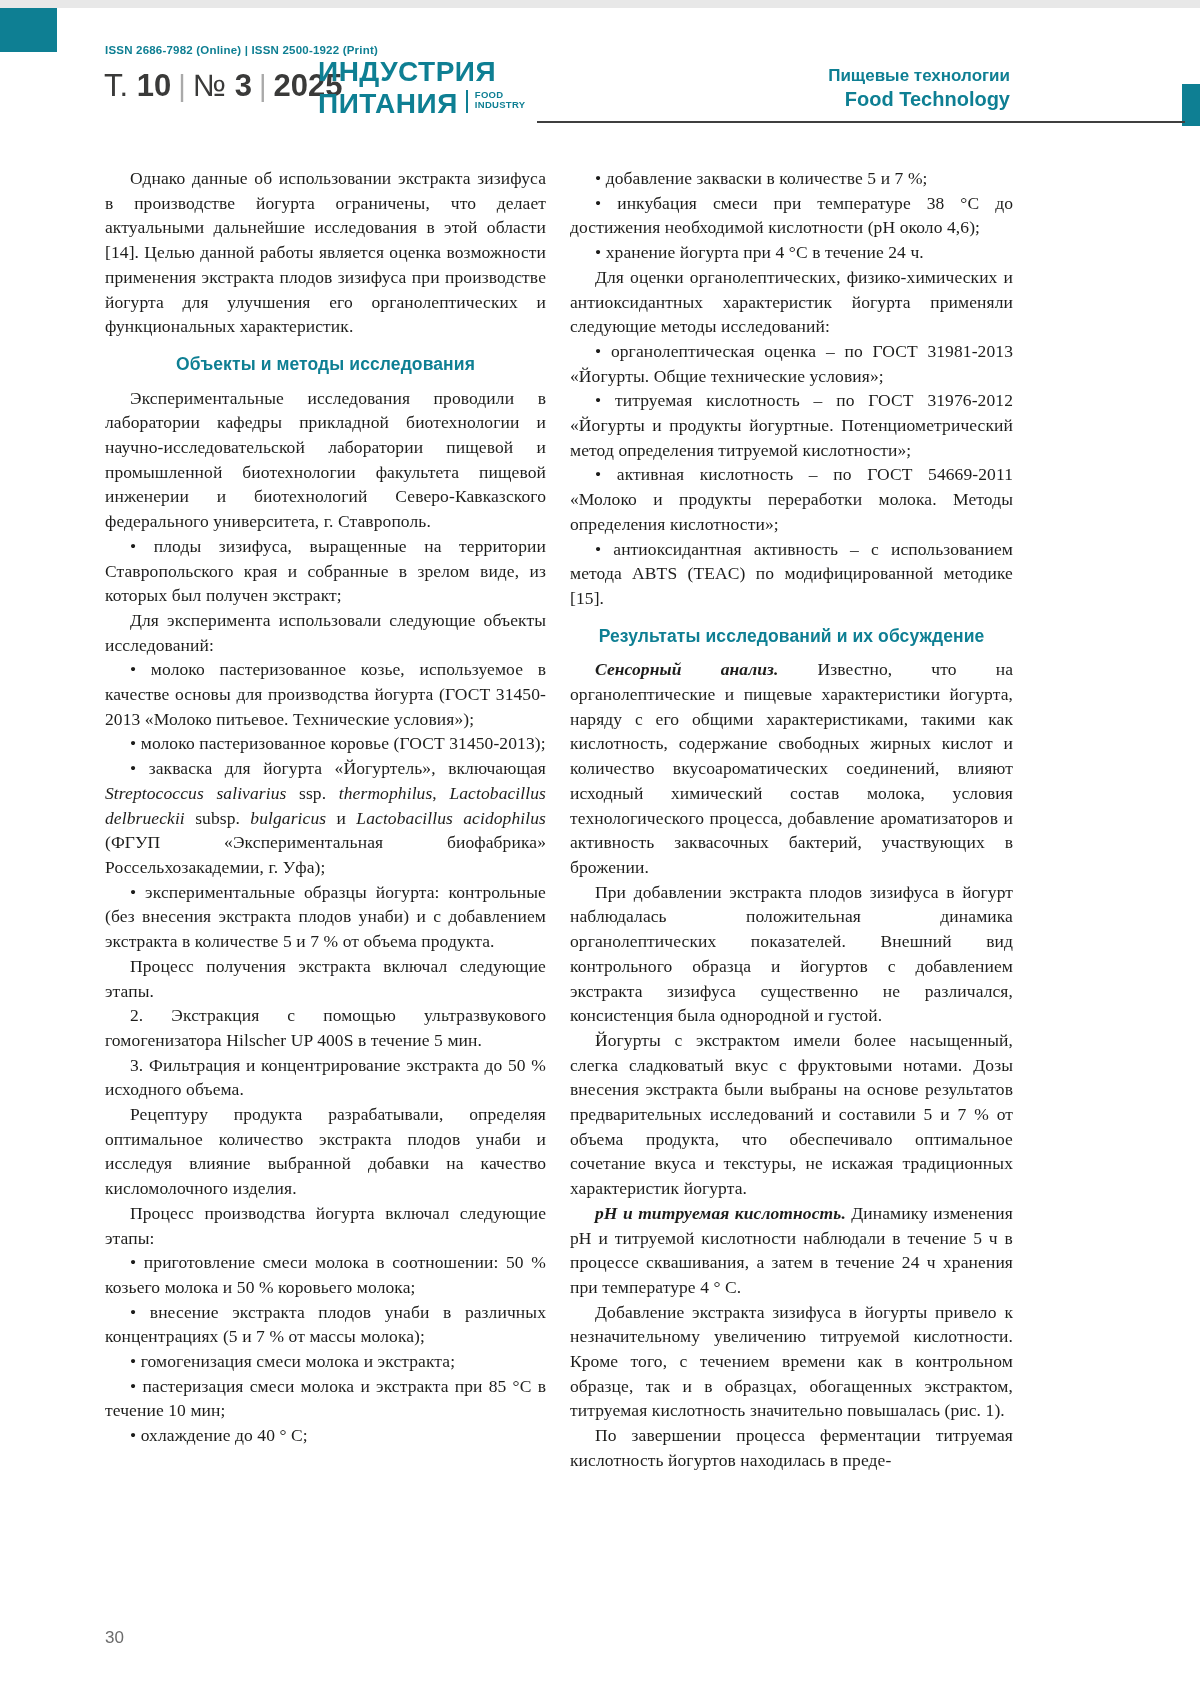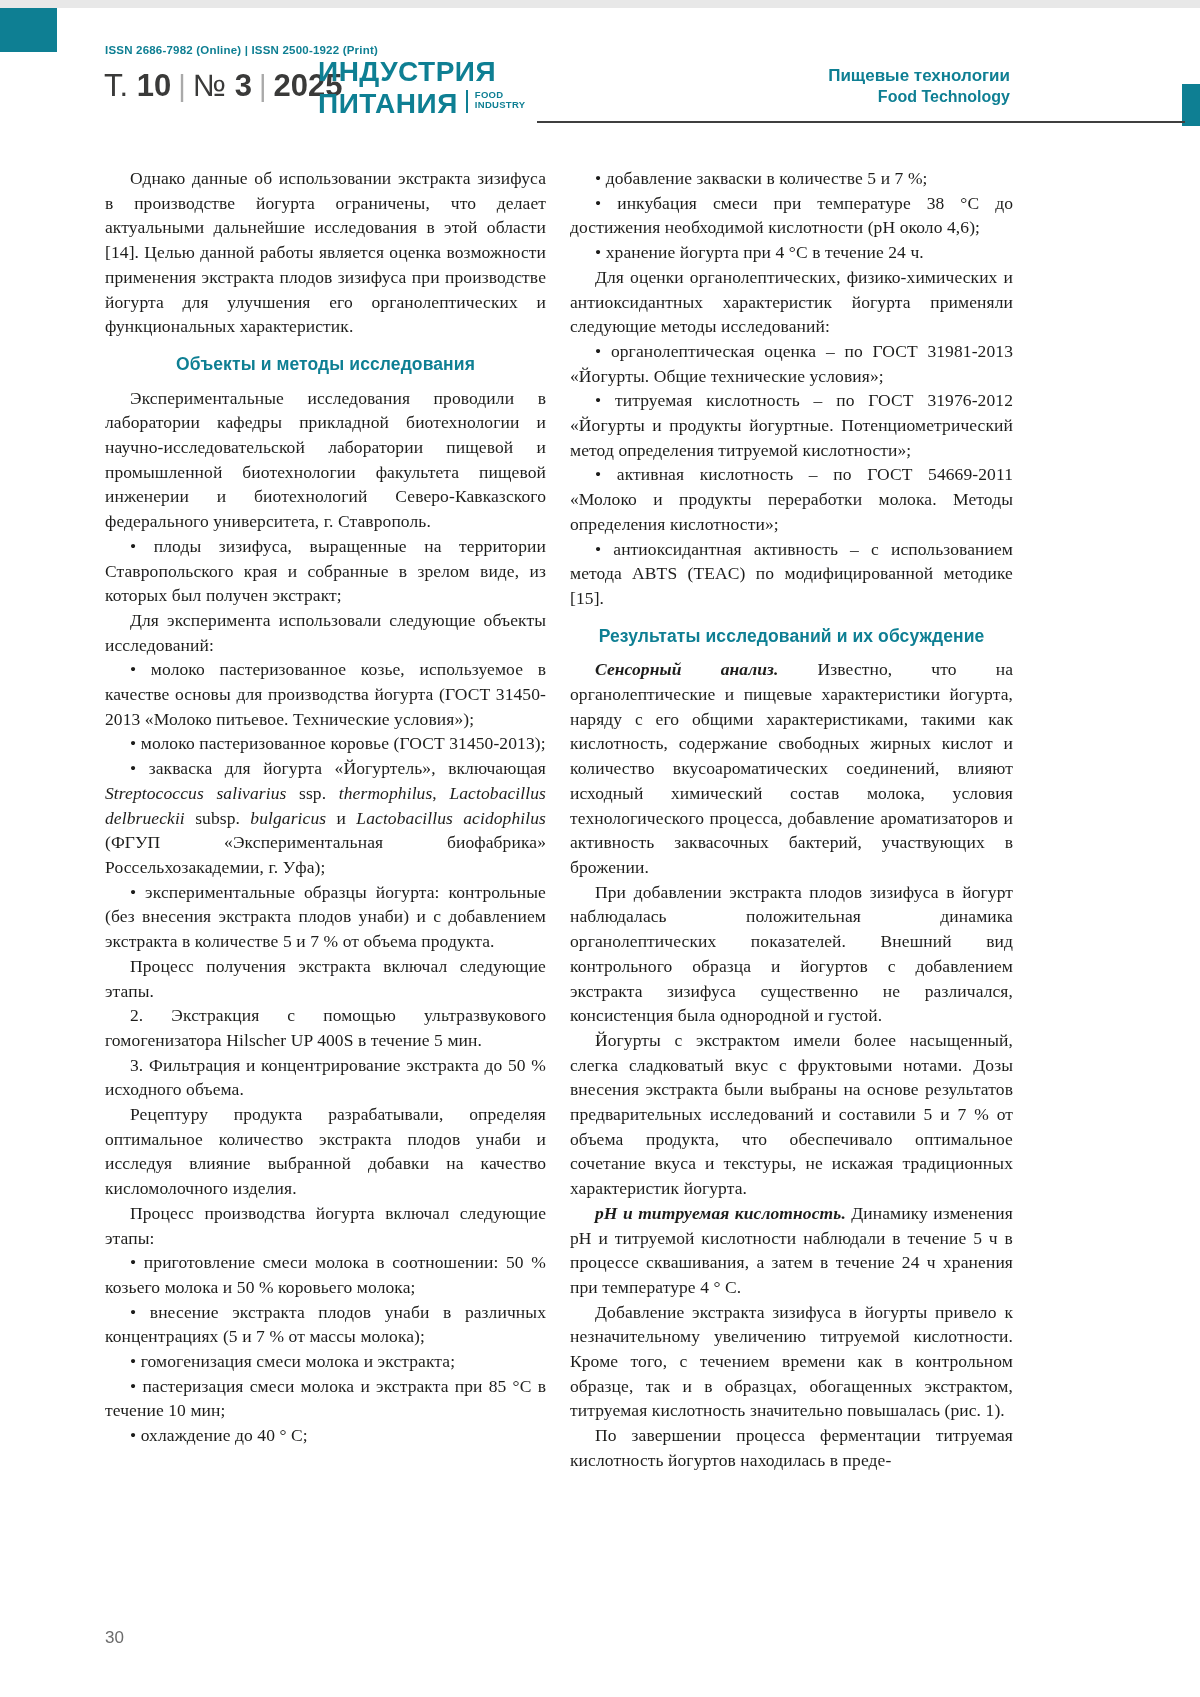--- a/index.html
+++ b/index.html
@@ -23,21 +23,21 @@
   .volume .bold{font-weight:bold;}
   .volume .vsep{color:#a9a9a9;padding:0 7px;font-size:29px;}
   .logo{position:absolute;left:318px;top:50px;color:var(--accent);font-weight:bold;line-height:1;}
   .logo-l1{font-size:28px;letter-spacing:.5px;}
   .logo-row{display:flex;align-items:flex-start;margin-top:4px;}
   .logo-l2{font-size:28px;letter-spacing:.5px;}
   .logo-divider{width:2px;height:23px;background:var(--accent);margin:0 7px 1px 8px;}
   .logo-sub{font-size:9.5px;line-height:1.1;letter-spacing:.3px;padding-bottom:1px;}
   .section-label{position:absolute;right:190px;top:58px;text-align:right;color:var(--accent);}
   .sec-ru{font-size:17px;font-weight:bold;}
-  .sec-en{font-size:16px;font-weight:bold;margin-top:2px;}
+  .sec-en{font-size:20px;font-weight:bold;margin-top:2px;}
   .header-rule{position:absolute;left:537px;top:113px;width:648px;height:2px;background:#3f3f3f;}
   
   .col{
     position:absolute;top:158px;width:441px;
     text-align:justify;font-size:17.5px;line-height:24.7px;
     color:var(--ink);letter-spacing:.1px;
   }
   .col-left{left:105px;}
   .col-right{left:570px;width:443px;}
   .col p{text-indent:25px;margin:0;font-family:Liberation Serif, serif;}

